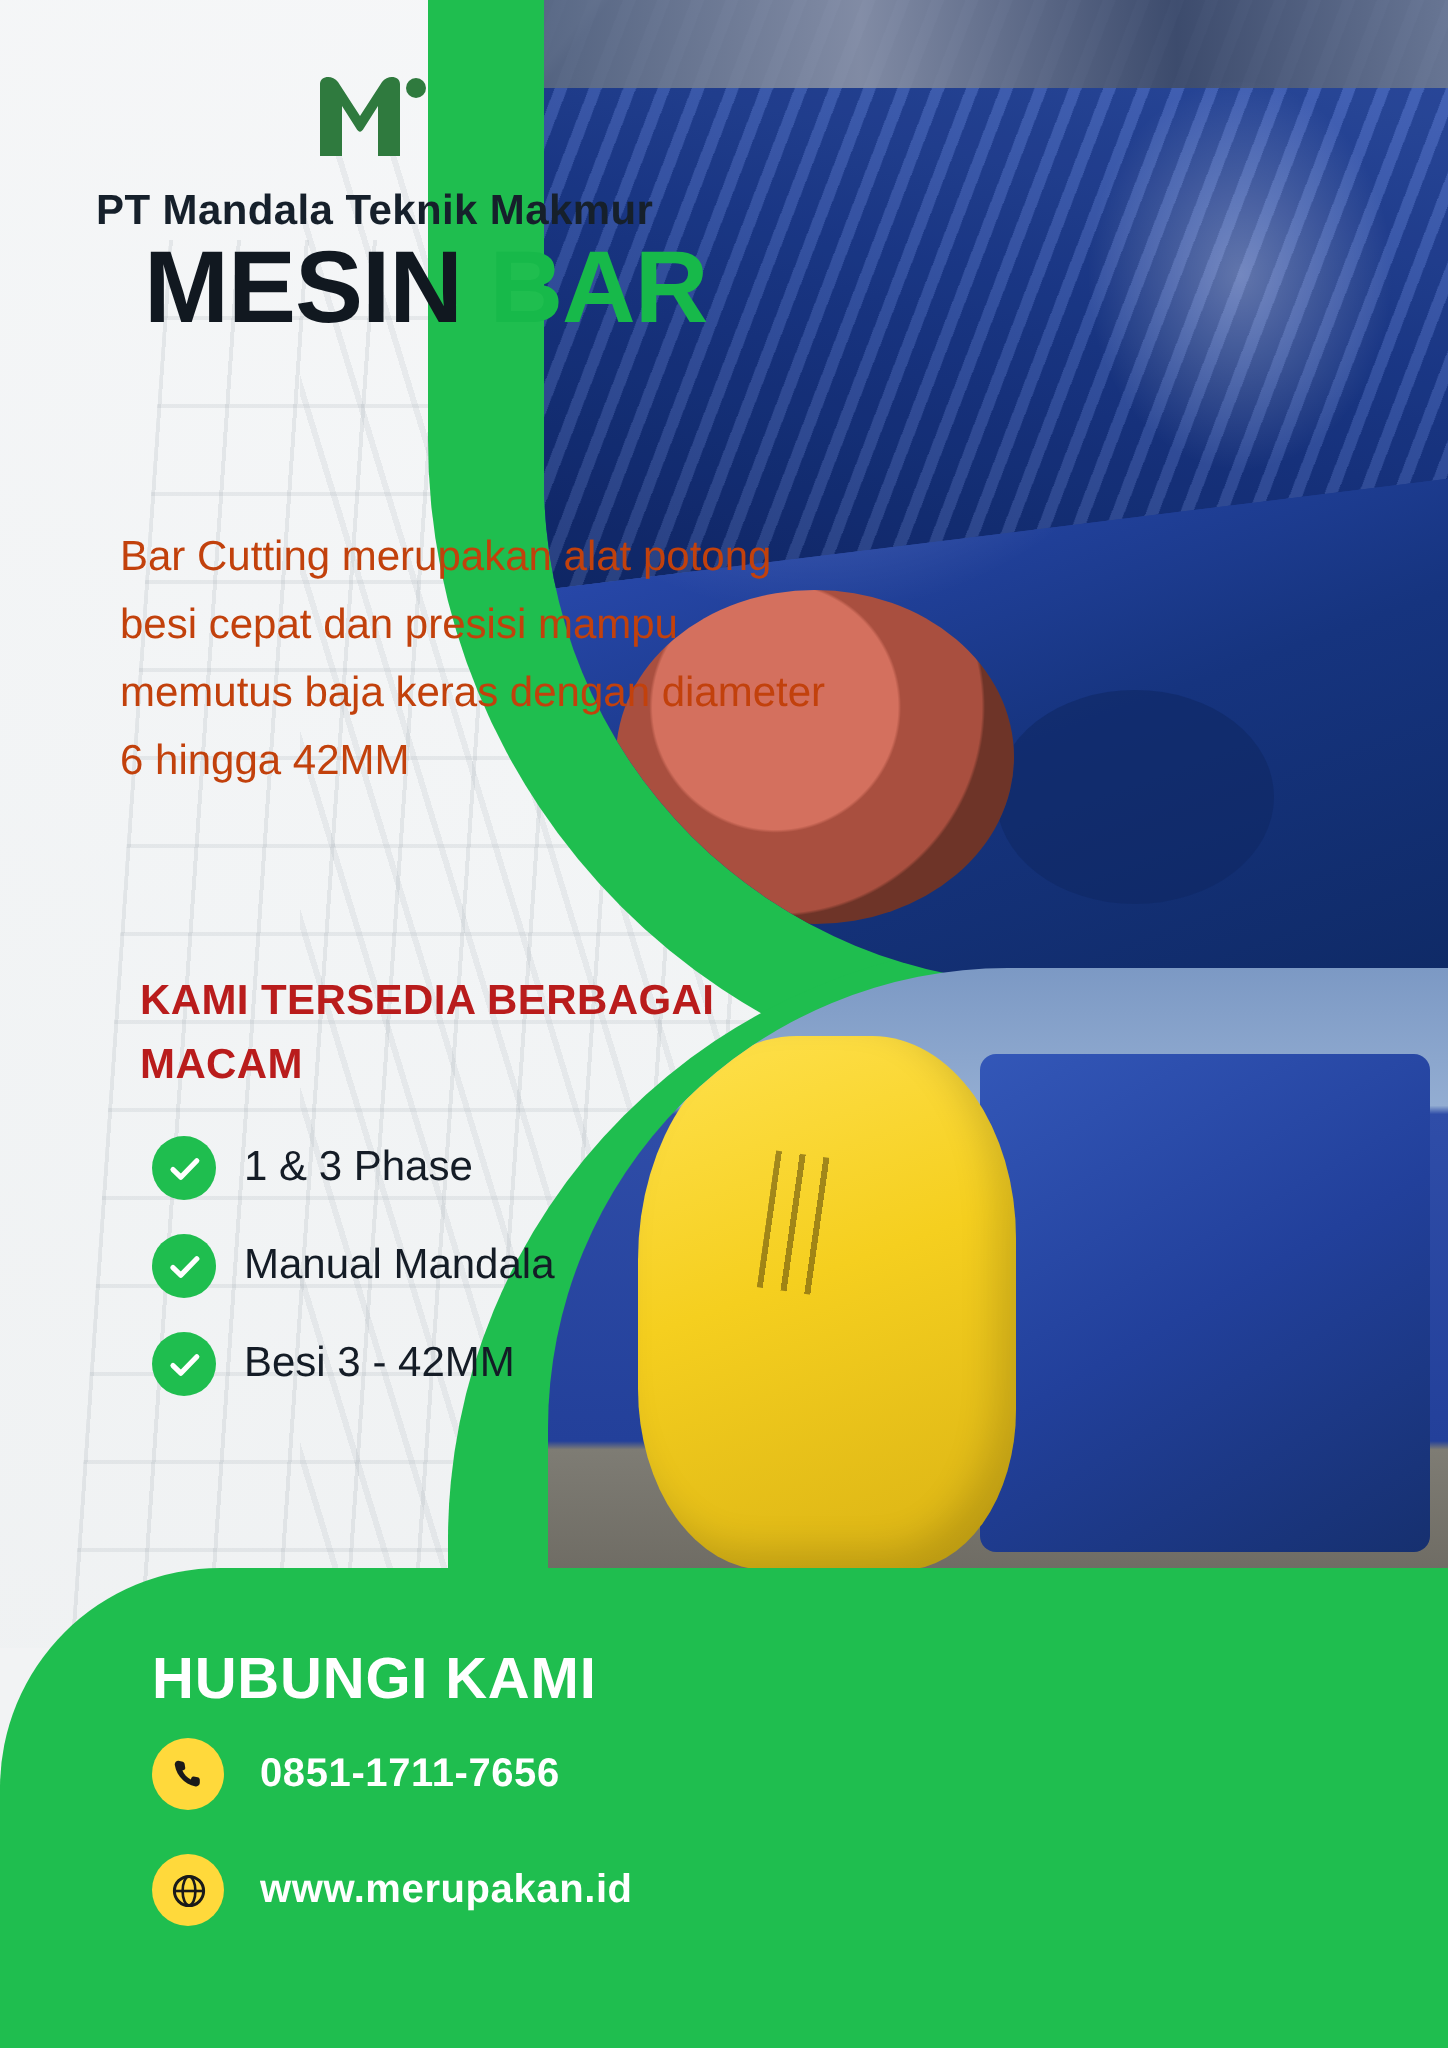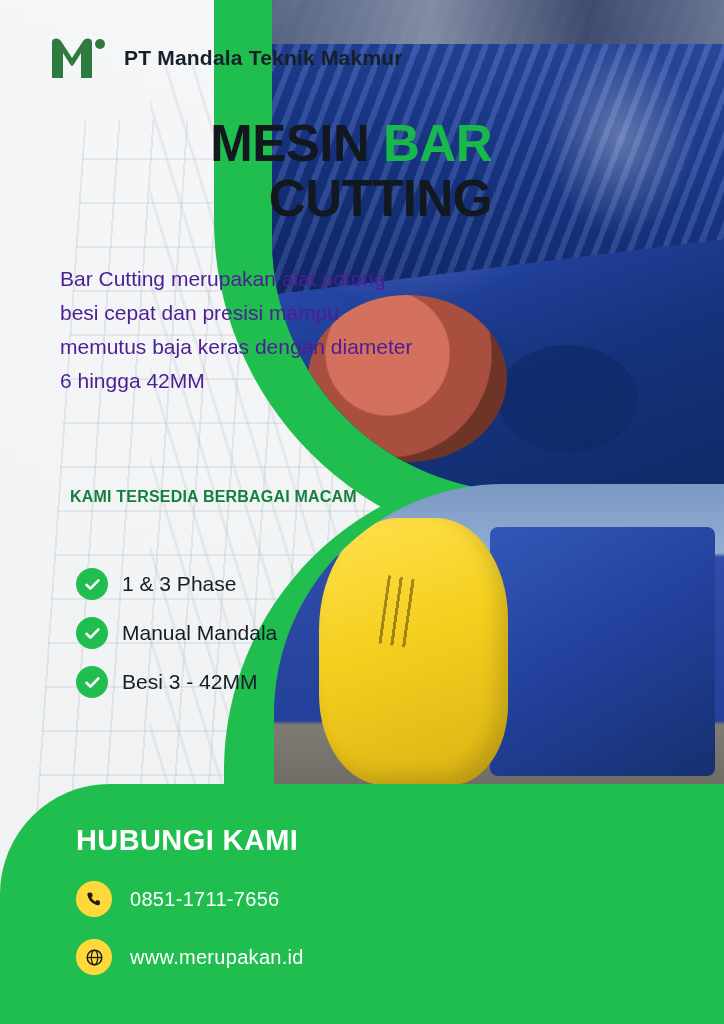--- a/index.html
+++ b/index.html
@@ -132,44 +132,43 @@
     border:6px solid #7d7158;
   }
   .photo2 .wheel1{ left:44%; width:86px; height:86px; }
   .photo2 .wheel2{ right:8%; width:112px; height:112px; }
   .photo2 .ground{
     position:absolute; left:0; bottom:0; width:100%; height:26%;
     background:linear-gradient(180deg, rgba(140,134,120,.35), rgba(120,114,100,.75));
   }
 
   
-  .header { position:absolute; left:48px; top:36px; display:flex; align-items:center; gap:14px; }
+  .header { position:absolute; left:48px; top:36px; display:flex; align-items:center; gap:14px;flex-direction:column; }
   .logo { width:62px; height:44px; position:relative; }
   .logo svg { display:block; }
   .brand { font-size:21px; font-weight:bold; color:#16202b; letter-spacing:.2px; }
 
   
   .title {
     position:absolute; left:72px; top:116px; width:420px;
     font-size:51px; font-weight:bold; line-height:1.08; color:#111820;
     letter-spacing:-0.5px;
-    text-align:right;
   }
   .title .hl { color:#17b94a; }
 
   
   .desc {
     position:absolute; left:60px; top:262px; width:370px;
-    font-size:21px; line-height:1.62; color:#4c1d95;
+    font-size:21px; line-height:1.62; color:#c2410c;
   }
 
   
   .subtitle {
     position:absolute; left:70px; top:485px; width:330px;
-    font-size:16px; font-weight:bold; line-height:1.5; color:#15803d;
+    font-size:21px; font-weight:bold; line-height:1.5; color:#b91c1c;
     letter-spacing:.2px;
   }
 
   
   .features { position:absolute; left:76px; top:568px; width:340px; }
   .feature { display:flex; align-items:center; gap:14px; margin-bottom:17px; }
   .check {
     width:32px; height:32px; border-radius:50%;
     background:#1fbe4f; flex:0 0 32px;
     display:flex; align-items:center; justify-content:center;
@@ -177,22 +176,22 @@
   .check svg { display:block; }
   .feature-label { font-size:21px; color:#141c26; }
 
   
   .footer {
     position:absolute; left:0; bottom:0; width:724px; height:240px;
     background:#1fbe4f;
     border-radius:110px 0 0 0;
   }
   .footer-inner{ position:absolute; left:76px; top:40px; }
-  .footer-title{ font-size:29px; font-weight:bold; color:#ffffff; letter-spacing:.4px; margin-bottom:24px; }
-  .contact { display:flex; align-items:center; gap:18px; margin-bottom:22px; }
+  .footer-title{ font-size:29px; font-weight:bold; color:#ffffff; letter-spacing:.4px; margin-bottom:12px; }
+  .contact { display:flex; align-items:center; gap:18px; margin-bottom:22px;font-weight:bold; }
   .cicon {
     width:36px; height:36px; border-radius:50%;
     background:#ffd93b; flex:0 0 36px;
     display:flex; align-items:center; justify-content:center;
   }
   .ctext { font-size:20px; color:#ffffff; letter-spacing:.3px; }
 </style>
 </head>
 <body>
 
@@ -227,21 +226,20 @@
       <svg width="62" height="44" viewBox="0 0 62 44" aria-hidden="true">
         <path d="M4 42 L4 6 C4 2 10 1 13 5 L24 22 L35 5 C38 1 44 2 44 6 L44 42 L33 42 L33 17 L26 28 C24.5 30.5 23.5 30.5 22 28 L15 17 L15 42 Z" fill="#2f7a3e"></path>
         <circle cx="52" cy="8" r="5" fill="#2f7a3e"></circle>
       </svg>
     </div>
     <div class="brand">PT Mandala Teknik Makmur</div>
   </div>
 
   <div class="title">
     <span>MESIN </span><span class="hl">BAR</span><br>
-    <span>CUTTING</span>
   </div>
 
   <div class="desc">Bar Cutting merupakan alat potong besi cepat dan presisi mampu memutus baja keras dengan diameter 6 hingga 42MM</div>
 
   <div class="subtitle">KAMI TERSEDIA BERBAGAI MACAM</div>
 
   <div class="features">
     <div class="feature">
       <span class="check">
         <svg width="17" height="17" viewBox="0 0 17 17" aria-hidden="true">

